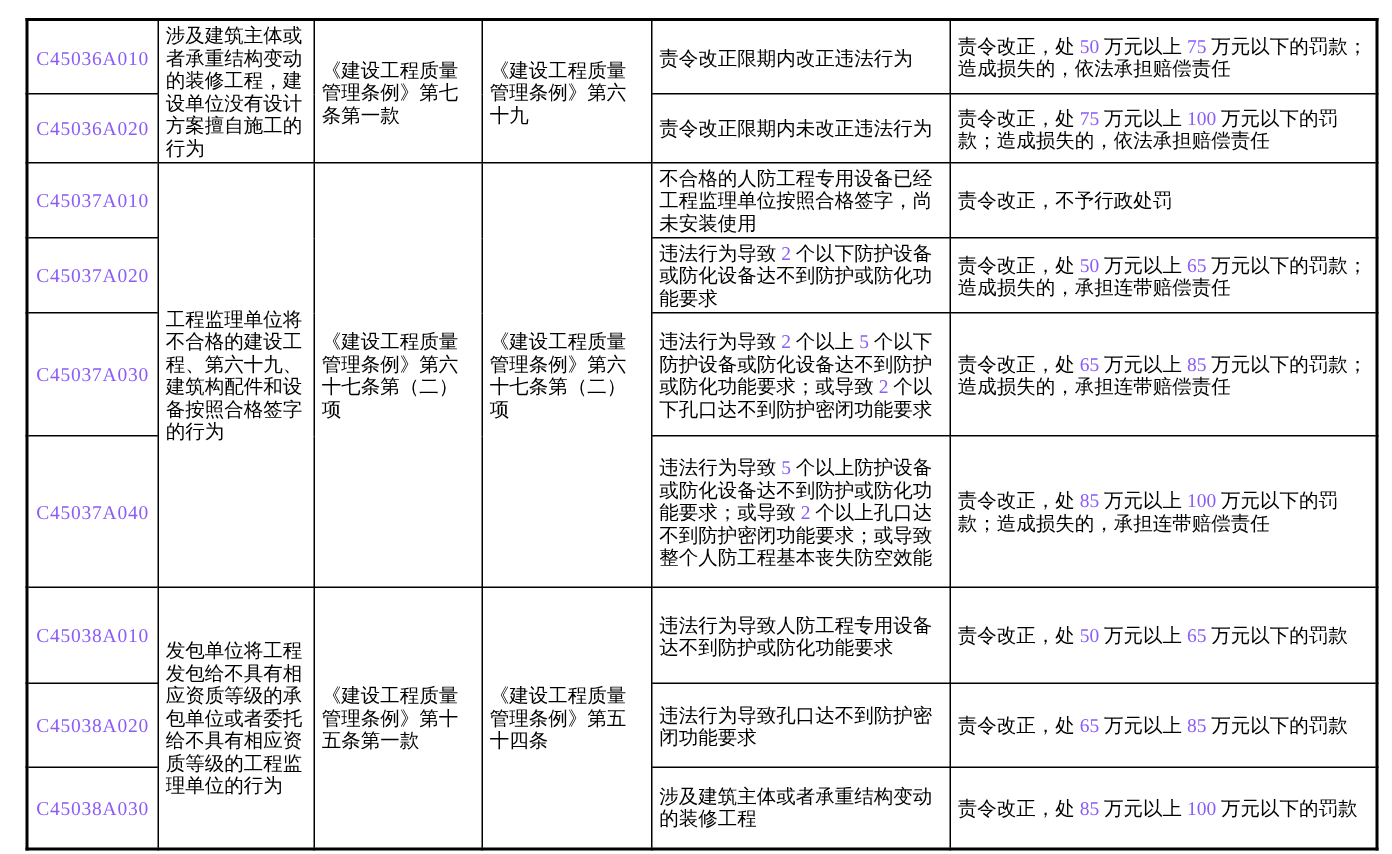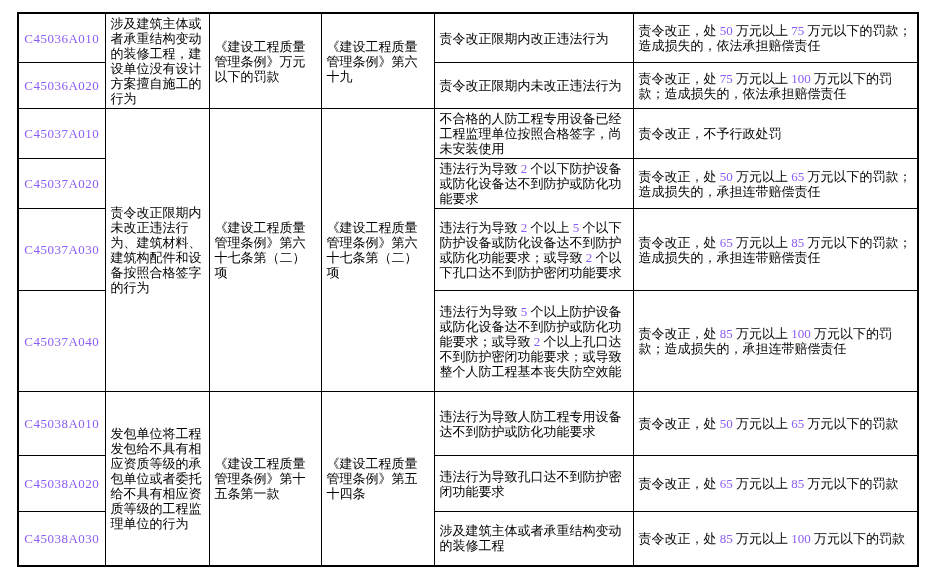--- a/index.html
+++ b/index.html
@@ -48,34 +48,34 @@
       <col style="width:112px">
       <col style="width:113px">
       <col style="width:199px">
       <col style="width:285px">
     </colgroup>
     <tbody>
 
       <tr style="height:47px">
         <td class="code t"><span class="lat">C45036A010</span></td>
         <td class="t" rowspan="2">涉及建筑主体或者承重结构变动的装修工程，建设单位没有设计方案擅自施工的行为</td>
-        <td class="t" rowspan="2">《建设工程质量管理条例》万元以下的罚款</td>
+        <td class="t" rowspan="2">《建设工程质量管理条例》第七条第一款</td>
         <td class="t" rowspan="2">《建设工程质量管理条例》第六十九</td>
         <td class="t">责令改正限期内改正违法行为</td>
         <td class="t">责令改正，处 <span class="lat">50</span> 万元以上 <span class="lat">75</span> 万元以下的罚款；造成损失的，依法承担赔偿责任</td>
       </tr>
       <tr style="height:43px">
         <td class="code t"><span class="lat">C45036A020</span></td>
         <td class="t">责令改正限期内未改正违法行为</td>
         <td class="t">责令改正，处 <span class="lat">75</span> 万元以上 <span class="lat">100</span> 万元以下的罚款；造成损失的，依法承担赔偿责任</td>
       </tr>
 
       <tr style="height:45px">
         <td class="code t"><span class="lat">C45037A010</span></td>
-        <td class="t" rowspan="4">责令改正限期内未改正违法行为、建筑材料、建筑构配件和设备按照合格签字的行为</td>
+        <td class="t" rowspan="4">工程监理单位将不合格的建设工程、第六十九、建筑构配件和设备按照合格签字的行为</td>
         <td class="t" rowspan="4">《建设工程质量管理条例》第六十七条第（二）项</td>
         <td class="t" rowspan="4">《建设工程质量管理条例》第六十七条第（二）项</td>
         <td class="t">不合格的人防工程专用设备已经工程监理单位按照合格签字，尚未安装使用</td>
         <td class="t">责令改正，不予行政处罚</td>
       </tr>
       <tr style="height:47px">
         <td class="code t"><span class="lat">C45037A020</span></td>
         <td class="t">违法行为导致 <span class="lat">2</span> 个以下防护设备或防化设备达不到防护或防化功能要求</td>
         <td class="t">责令改正，处 <span class="lat">50</span> 万元以上 <span class="lat">65</span> 万元以下的罚款；造成损失的，承担连带赔偿责任</td>
       </tr>

